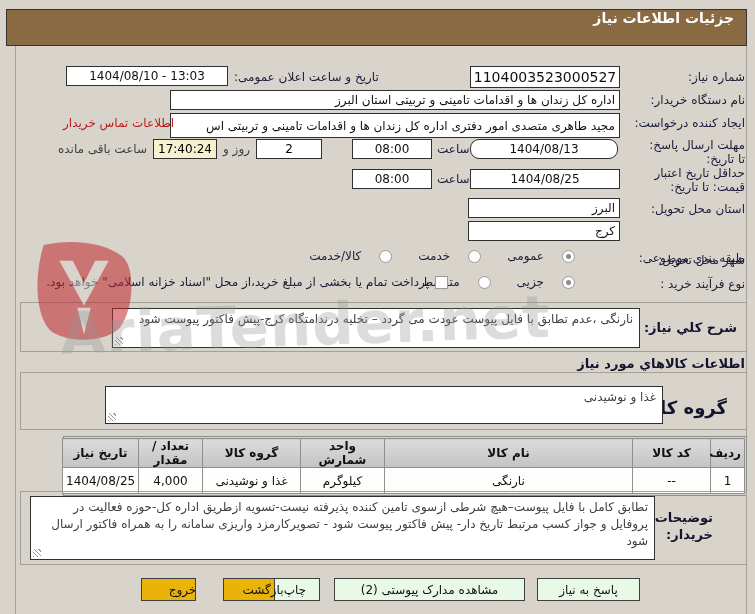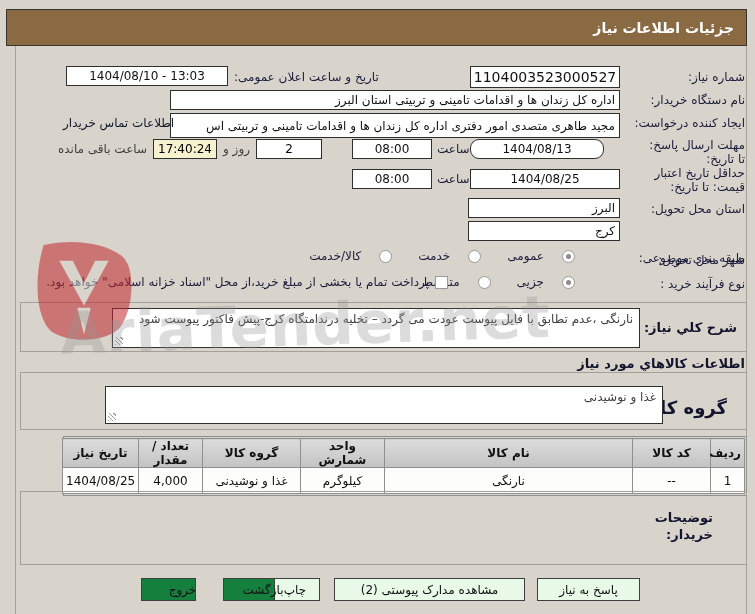--- a/index.html
+++ b/index.html
@@ -1,35 +1,35 @@
 <!DOCTYPE html>
 <html lang="fa"><head>
 <meta charset="utf-8">
 <style>
   html,body { margin:0; padding:0; }
   body { background:#d8d4cb; font-family:"DejaVu Sans", sans-serif; }
   .screen { position:relative; width:755px; height:614px; background:#d8d4cb; overflow:hidden; direction:rtl; }
 
   .titlebar { position:absolute; left:6px; top:9px; width:741px; height:37px; background:#8a6a43;
     border:1px solid #35342f; box-sizing:border-box; color:#ffffff; font-weight:bold; font-size:14px;
-    display:flex; align-items:center; padding:0 12px; }
+    display:flex; align-items:flex-start; padding:0 12px; }
 
   .formframe { position:absolute; left:15px; top:46px; width:732px; height:568px;
     border-left:1px solid #a6a29a; border-right:1px solid #a6a29a; box-sizing:border-box; pointer-events:none; }
 
   .lbl { position:absolute; font-size:12px; color:#1c1c3c; white-space:nowrap; }
   .lbl.wrap { white-space:normal; text-align:right; line-height:14px; }
   .bold { font-weight:bold; color:#14142e; }
 
   .inp { position:absolute; background:#ffffff; border:1px solid #2f2f2f; box-sizing:border-box;
     font-size:12px; color:#111; display:flex; align-items:center; padding:0 4px; overflow:hidden; white-space:nowrap; }
   .inp.center { justify-content:center; direction:ltr; }
   .inp.big { font-size:14px; }
 
-  .link { position:absolute; font-size:12px; color:#0f172a; cursor:pointer; white-space:nowrap; }
+  .link { position:absolute; font-size:12px; color:#b91c1c; cursor:pointer; white-space:nowrap; }
 
   .hgroup { position:absolute; display:flex; align-items:center; gap:6px; direction:rtl; }
   .hgroup .mini { font-size:12px; color:#404040; white-space:nowrap; }
   .box { background:#fff; border:1px solid #2f2f2f; box-sizing:border-box; height:20px; display:flex;
     align-items:center; justify-content:center; font-size:12px; direction:ltr; }
 
   .ropt { display:flex; align-items:center; gap:18px; }
   .radio { width:13px; height:13px; border-radius:50%; background:#fdfdfd; border:1px solid #9a9a9a;
     box-sizing:border-box; position:relative; flex:0 0 auto; }
   .radio.sel::after { content:''; position:absolute; inset:3px; border-radius:50%; background:#8c8c8c; }
@@ -47,21 +47,21 @@
   table.goods { width:100%; border-collapse:collapse; table-layout:fixed; }
   table.goods th { background:linear-gradient(#dcdcdc,#c3c3c3); font-size:12px; font-weight:bold; color:#111;
     border:1px solid #8f8f8f; height:26px; padding:0 3px; }
   table.goods td { background:#fdfdfb; font-size:12px; color:#111; border:1px solid #8f8f8f; height:25px;
     text-align:center; padding:0 3px; overflow:hidden; white-space:nowrap; }
   td.num { direction:ltr; }
 
   .btn { position:absolute; top:578px; height:23px; border:1px solid #3f3f3f; box-sizing:border-box;
     display:flex; align-items:center; justify-content:center; font-size:12px; color:#111; cursor:pointer; }
   .btn-green { background:#e8f9e8; }
-  .btn-pink  { background:#15803d;padding-left:28px; }
+  .btn-pink  { background:#eab308;padding-left:28px; }
 
   .wm-text { position:absolute; left:60px; top:288px; width:680px; z-index:40; pointer-events:none;
     direction:ltr; font-weight:bold; font-size:58px; letter-spacing:1px; color:rgba(150,150,150,0.33);
     transform:rotate(-2deg); white-space:nowrap; }
   .wm-logo { position:absolute; left:28px; top:236px; z-index:39; pointer-events:none; opacity:0.55; }
 </style>
 </head>
 <body>
 
 <div class="screen">
@@ -77,21 +77,21 @@
   <div class="inp center" style="left:66px; top:66px; width:162px; height:20px;">1404/08/10 - 13:03</div>
 
   <div class="lbl" style="top:93px; right:10px;">نام دستگاه خریدار:</div>
   <div class="inp" style="left:170px; top:90px; width:450px; height:20px;">اداره کل زندان ها و اقدامات تامینی و تربیتی استان البرز</div>
 
   <div class="lbl" style="top:116px; right:10px;">ایجاد کننده درخواست:</div>
   <div class="inp" style="left:170px; top:113px; width:450px; height:25px;">مجید طاهری متصدی امور دفتری اداره کل زندان ها و اقدامات تامینی و تربیتی اس</div>
   <div class="link" style="left:63px; top:116px;">اطلاعات تماس خریدار</div>
 
   <div class="lbl wrap" style="top:138px; right:10px; width:100px;">مهلت ارسال پاسخ: تا تاریخ:</div>
-  <div class="inp center" style="left:470px; top:139px; width:134px; height:20px;border-radius:9px;">1404/08/13</div>
+  <div class="inp center" style="left:470px; top:139px; width:148px; height:20px;border-radius:9px;">1404/08/13</div>
   <div class="lbl" style="top:142px; left:437px;">ساعت</div>
   <div class="inp center" style="left:352px; top:139px; width:80px; height:20px;">08:00</div>
 
   <div class="hgroup" style="right:433px; top:139px;">
     <div class="box" style="width:66px;">2</div>
     <span class="mini">روز و</span>
     <div class="box inp-cream" style="width:64px; background:#f6f1cf;">17:40:24</div>
     <span class="mini">ساعت باقی مانده</span>
   </div>
 
@@ -181,20 +181,21 @@
         </tr>
       </tbody>
     </table>
   </div>
 
   <div class="groupbox" style="left:20px; top:491px; width:727px; height:74px;"></div>
   <div class="lbl bold" style="top:509px; right:42px; font-size:13px; text-align:right; line-height:17px;">
     <div>توضیحات</div>
     <div>خریدار:</div>
   </div>
+  <div class="ta" style="left:30px; top:496px; width:625px; height:64px; line-height:17px;">تطابق کامل با فایل پیوست–هیچ شرطی ازسوی تامین کننده پذیرفته نیست-تسویه ازطریق اداره کل-حوزه فعالیت در پروفایل و جواز کسب مرتبط تاریخ دار- پیش فاکتور پیوست شود - تصویرکارمزد واریزی سامانه را به همراه فاکتور ارسال شود</div>
 
   <div class="btn btn-green" style="left:537px; width:103px;">پاسخ به نیاز</div>
   <div class="btn btn-green" style="left:334px; width:191px;">مشاهده مدارک پیوستی (2)</div>
   <div class="btn btn-green" style="left:270px; width:50px;">چاپ</div>
   <div class="btn btn-pink" style="left:207px; width:52px;margin-left:16px;">بازگشت</div>
   <div class="btn btn-pink" style="left:141px; width:55px;">خروج</div>
 
   <svg class="wm-logo" width="112" height="112" viewBox="0 0 100 100">
     <path d="M14 8 C40 2 72 6 86 20 C96 32 94 66 82 82 C70 95 38 96 22 86 C8 76 4 40 14 8 Z" fill="#c2272e"></path>
     <path d="M28 22 L50 62 L72 22 L60 22 L50 42 L40 22 Z" fill="#d8d4cb"></path>

